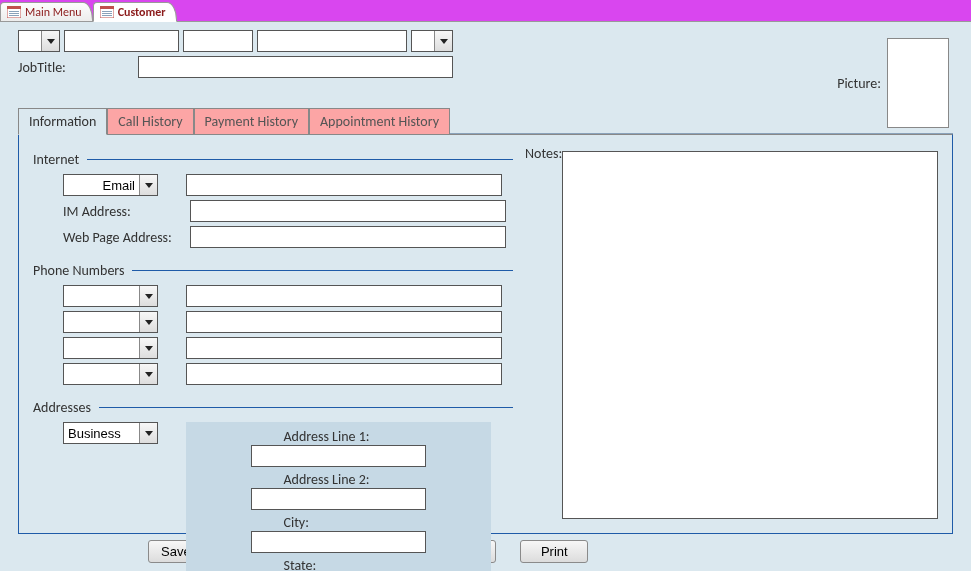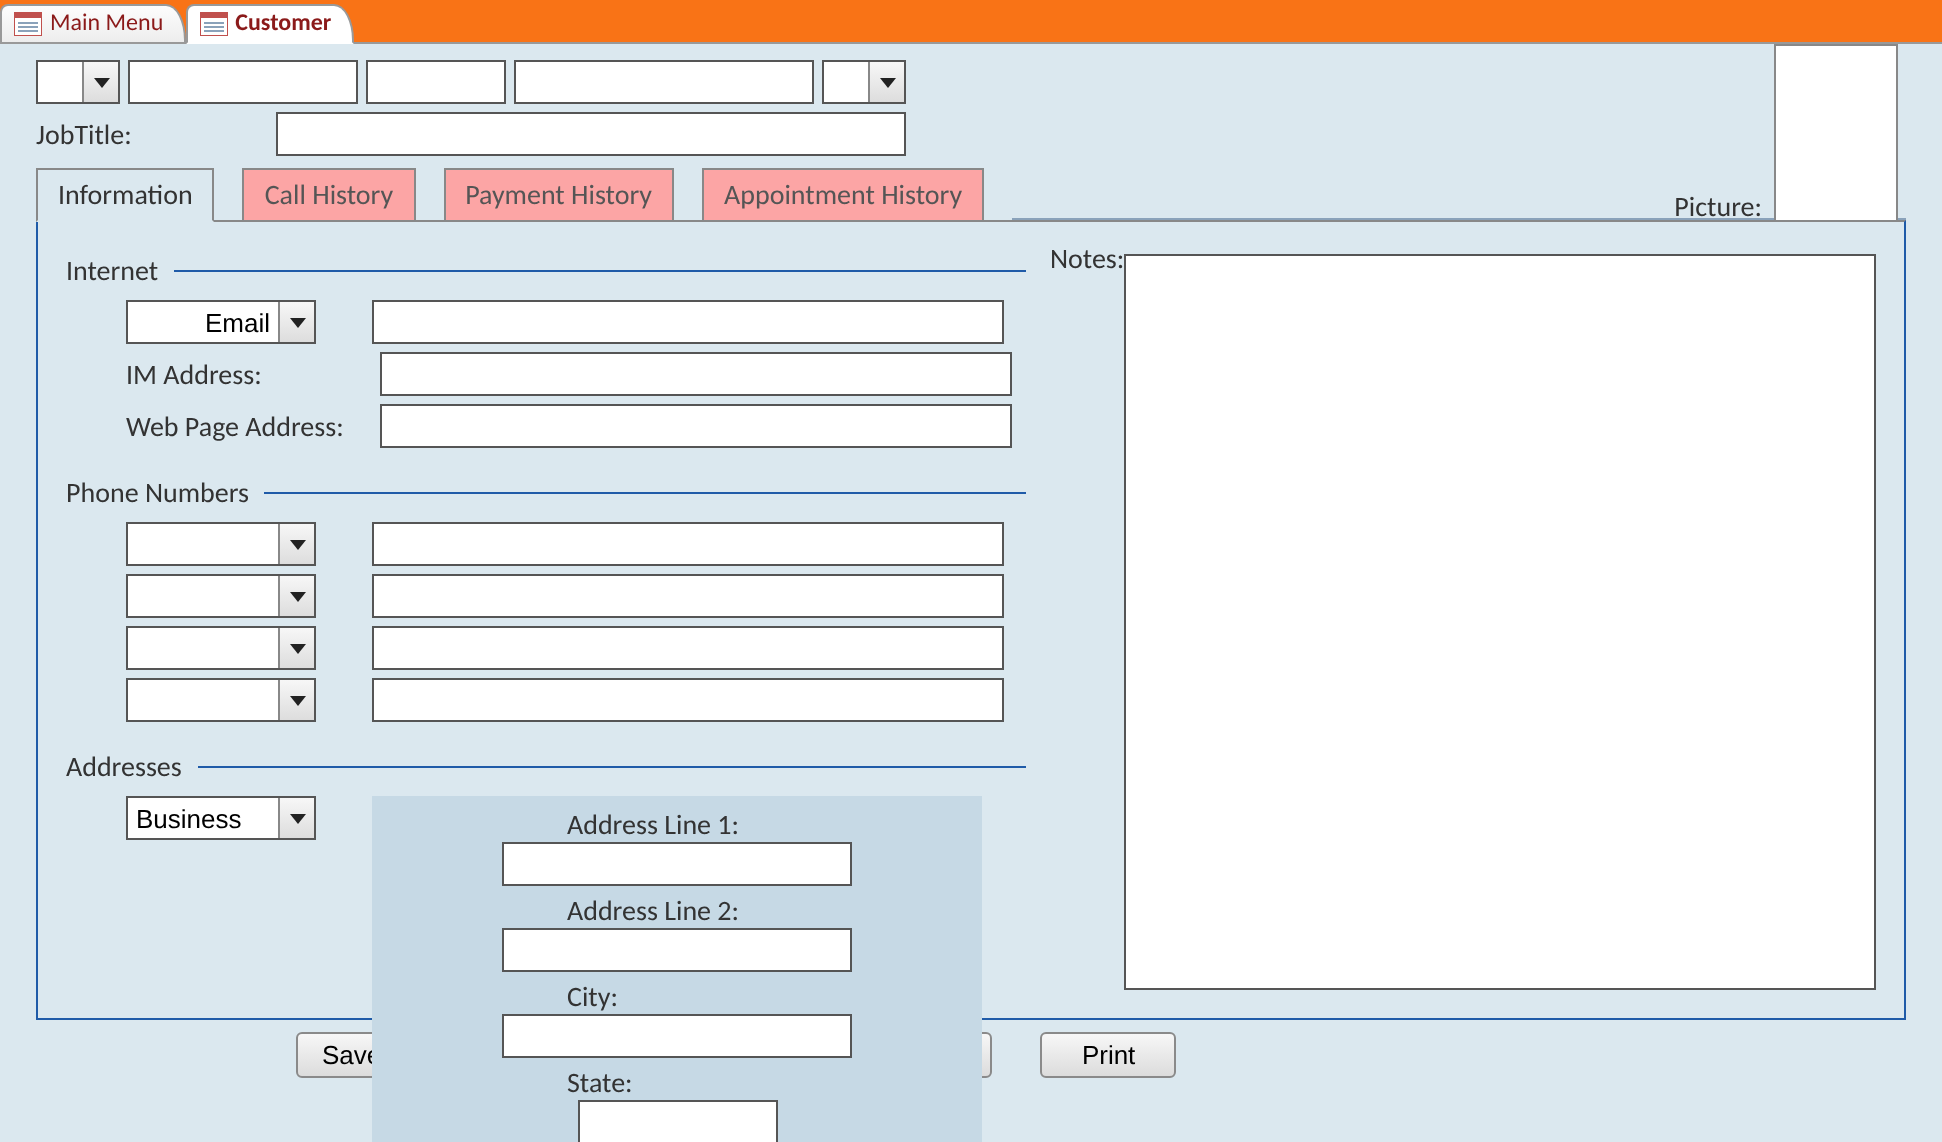--- a/index.html
+++ b/index.html
@@ -7,21 +7,21 @@
       font-family: "Segoe UI", Calibri, Arial, sans-serif;
       font-size: 13px;
       color: #333;
       background: #fff;
       width: 971px;
       height: 571px;
       overflow: hidden;
     }
     .doc-tabs {
       display: flex;
-      background: #f97316;
+      background: #d946ef;
       border-bottom: 1px solid #999;
       padding-left: 0;
       height: 22px;
       align-items: flex-end;
     }
     .doc-tab {
       display: flex;
       align-items: center;
       gap: 4px;
       padding: 2px 10px 2px 6px;
@@ -52,21 +52,21 @@
     }
     .top-row1 {
       display: flex;
       gap: 4px;
       margin-bottom: 4px;
     }
     .top-row2 {
       display: flex;
       align-items: center;
       gap: 6px;
-      margin-bottom: 6px;
+      margin-bottom: 30px;
     }
     .lbl { font-size: 14px; }
     .access-input {
       border: 1px solid #555;
       background: #fff;
       height: 22px;
       font-size: 13px;
       padding: 0 3px;
     }
     .combo {
@@ -97,35 +97,35 @@
     }
     .combo .combo-btn::after {
       content: "";
       border-left: 4px solid transparent;
       border-right: 4px solid transparent;
       border-top: 5px solid #222;
     }
     .picture-block {
       position: absolute;
       right: 22px;
-      top: 0;
-      display: flex;
-      align-items: flex-end;
+      top: 16px;
+      display: flex;
+      align-items: center;
       gap: 6px;
     }
     .picture-box {
       width: 62px;
       height: 90px;
       background: #fff;
       border: 1px solid #888;
     }
     .inner-tabs {
       display: flex;
       align-items: flex-end;
-      gap: 14px;
+      gap: 0;
       justify-content: center;
     }
     .inner-tab {
       padding: 4px 10px;
       border: 1px solid #888;
       border-bottom: none;
       background: #fca5a5;
       font-size: 14px;
       color: #555;
       cursor: pointer;

